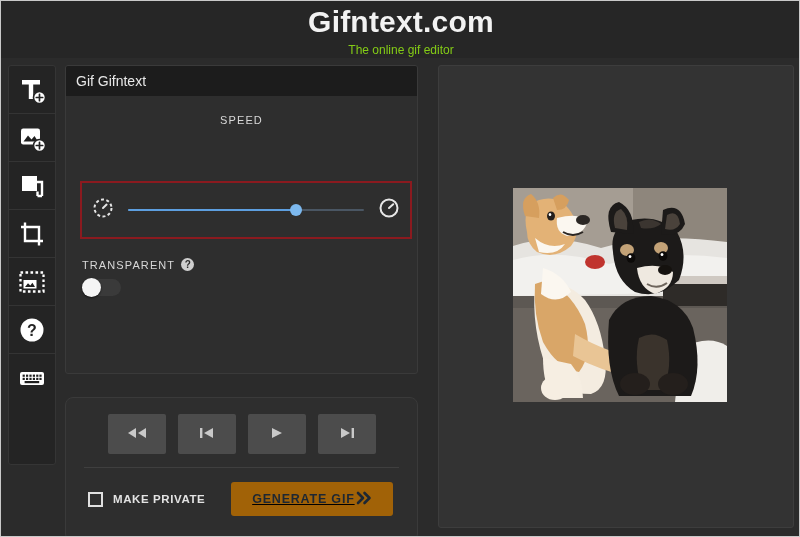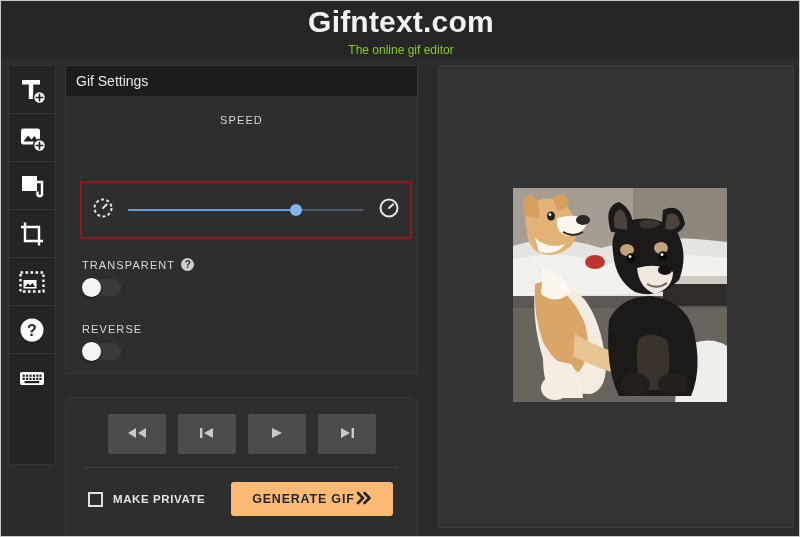--- a/index.html
+++ b/index.html
@@ -226,28 +226,29 @@
   #make-private-label {
     font-size: 11.5px;
     font-weight: bold;
     letter-spacing: 0.6px;
     color: #e3e3e3;
     cursor: pointer;
   }
   #generate-gif-button {
     margin-left: 16px;
     width: 162px; height: 34px;
-    background: #fdba74;
+    background: #a16207;
     border: none;
     border-radius: 3px;
     display: flex;
     align-items: center;
     justify-content: center;
     gap: 0;
     cursor: pointer;
+    text-decoration: underline;
   }
   #generate-gif-label {
     font-size: 12.5px;
     font-weight: bold;
     letter-spacing: 0.8px;
     color: #1d2733;
   }
 
   
   #canvas-panel {
@@ -357,21 +358,21 @@
             <rect x="22.4" y="14.8" width="2.2" height="2.2"></rect>
             <rect x="7.6" y="18" width="14.6" height="2.2"></rect>
           </g>
         </svg>
       </span>
     </div>
   </div>
 
   <div id="settings-panel">
     <div id="settings-header">
-      <span id="settings-title">Gif Settings</span>
+      <span id="settings-title">Gif Gifntext</span>
     </div>
 
     <div id="settings-body">
 
       <div id="speed-label" class="section-label">SPEED</div>
 
       <div id="speed-row">
         <span>
           <svg width="22" height="22" viewBox="0 0 22 22">
             <circle cx="11" cy="11" r="8.5" fill="none" stroke="#e6e6e6" stroke-width="2" stroke-dasharray="3 2.4"></circle>
@@ -396,28 +397,20 @@
       <div id="transparent-block" class="toggle-block">
         <div class="toggle-label-row">
           <span class="section-label">TRANSPARENT</span>
           <span class="help-badge">?</span>
         </div>
         <div class="switch">
           <span class="knob"></span>
         </div>
       </div>
 
-      <div id="reverse-block" class="toggle-block">
-        <div class="toggle-label-row">
-          <span class="section-label">REVERSE</span>
-        </div>
-        <div class="switch">
-          <span class="knob"></span>
-        </div>
-      </div>
 
     </div>
   </div>
 
   <div id="playback-panel">
     <div id="playback-buttons">
 
       <button class="pb-btn">
         <span>
           <svg width="22" height="14" viewBox="0 0 22 14">

